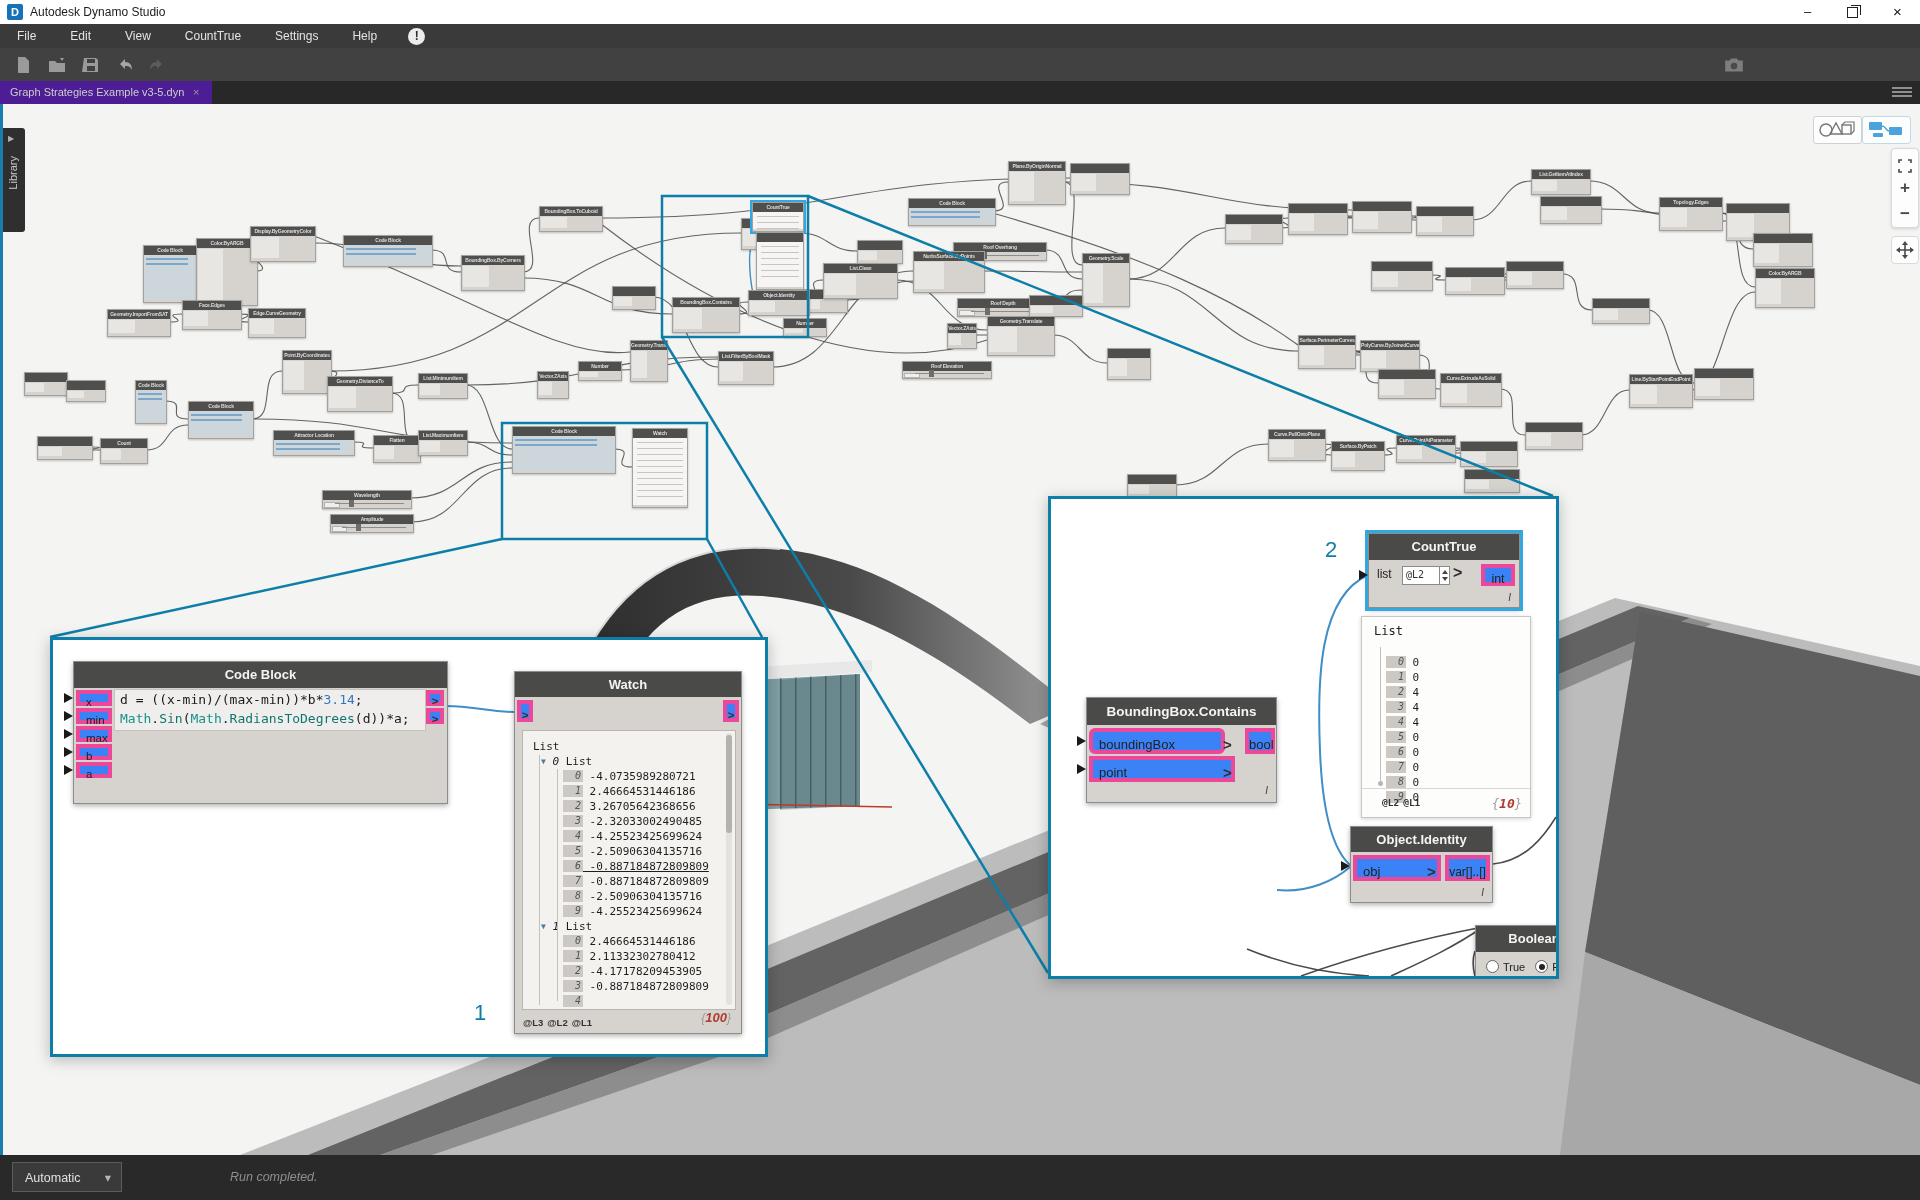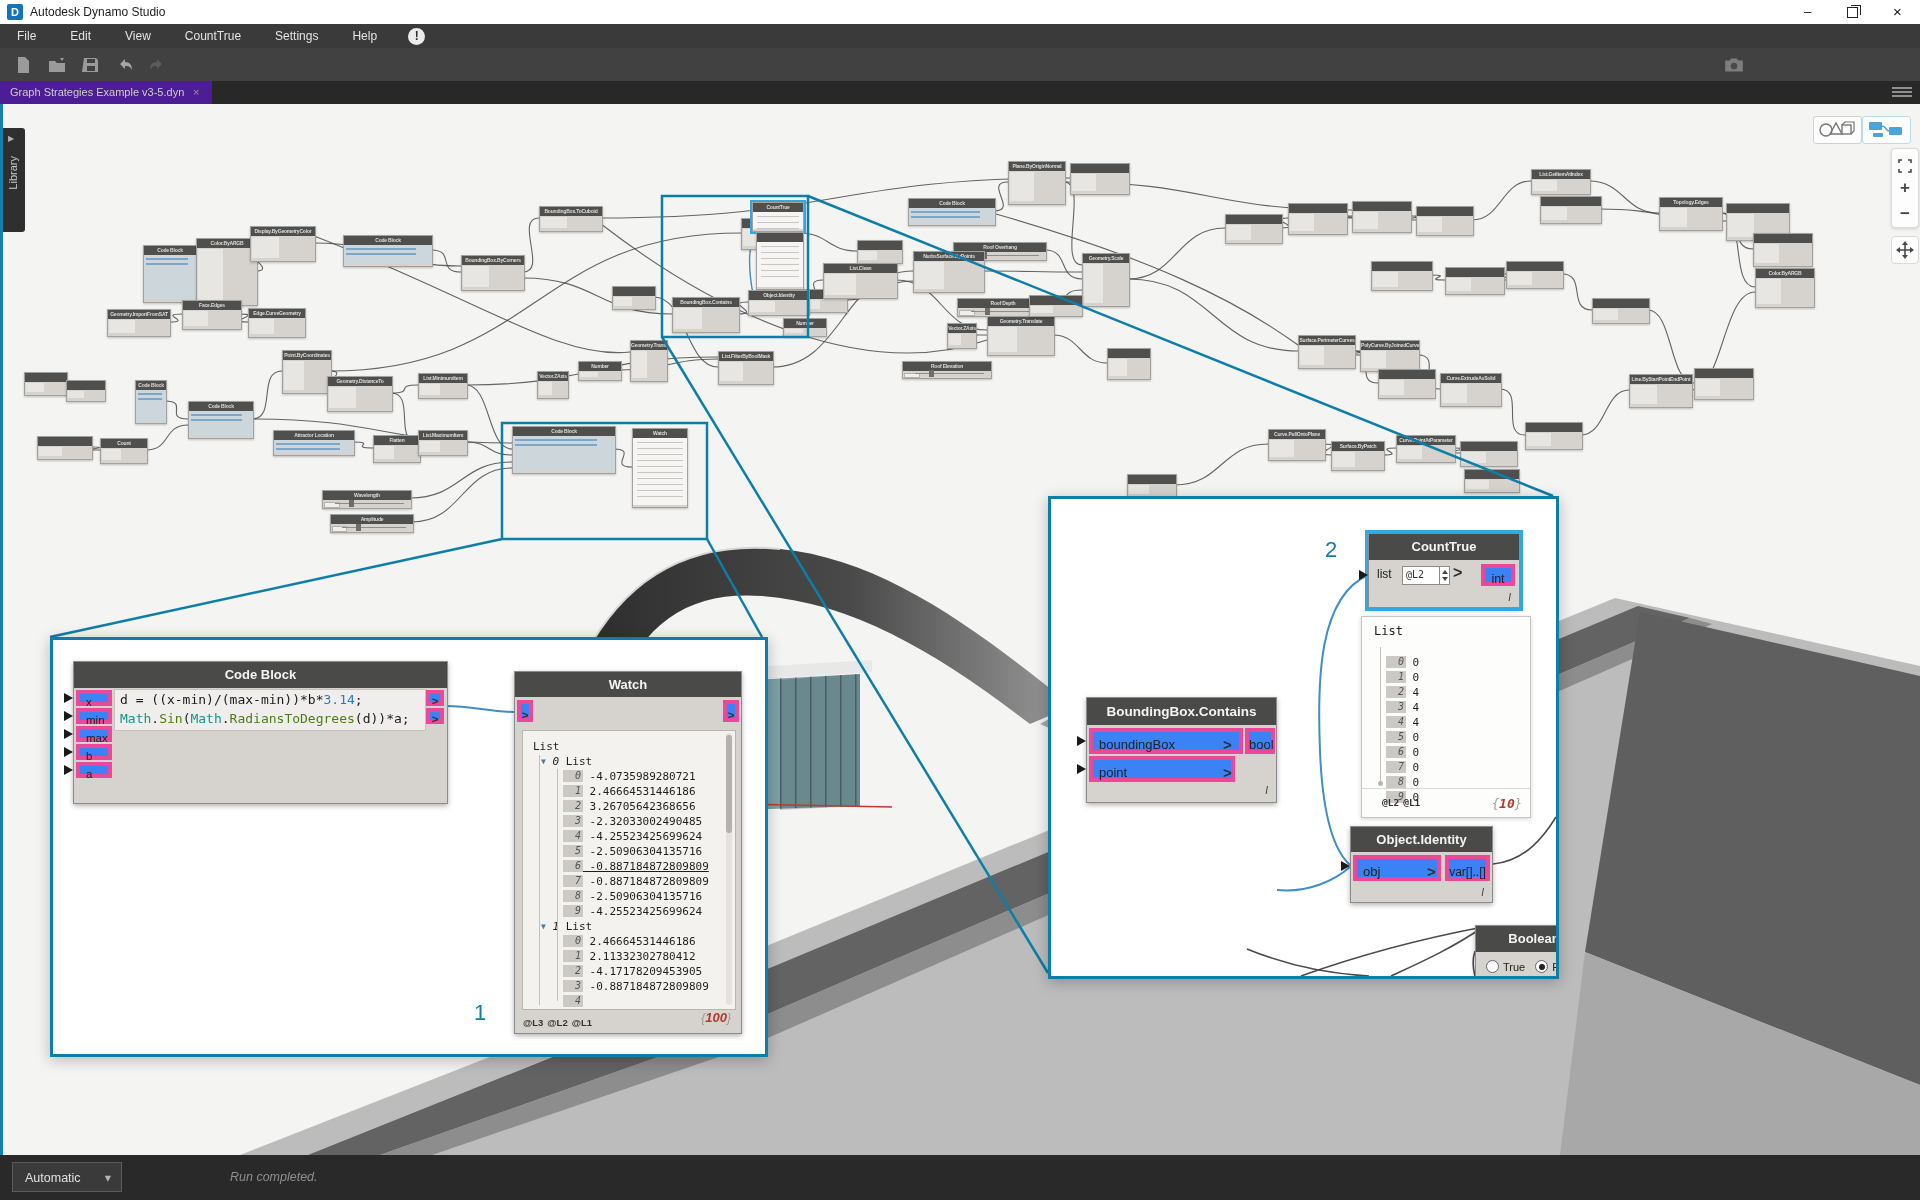--- a/index.html
+++ b/index.html
@@ -60,21 +60,21 @@
   .bignode{position:absolute;background:#d6d3ce;border:1px solid #8c8c8c;box-shadow:0 2px 5px rgba(0,0,0,.3);}
   .big-h{height:26px;background:#4a4a49;color:#f4f4f2;font-weight:bold;font-size:13px;text-align:center;line-height:26px;}
   .inbox{position:absolute;background:#3b82f6;border:4px solid #ec4899;box-sizing:border-box;
          font-size:11.5px;color:#222;padding-left:6px;line-height:15px;}
   .portL{position:absolute;width:0;height:0;border-top:5px solid transparent;border-bottom:5px solid transparent;
          border-left:9px solid #1a1a1a;}
   .pchar{font-weight:bold;color:#2e2e2e;}
   .lacing{position:absolute;font-size:10px;color:#3c3c3c;font-style:italic;}
   .mono{font-family:"DejaVu Sans Mono",monospace;}
   
-  .seg-p{color:#1b1b1b;} .seg-n{color:#2f79c0;} .seg-t{color:#13948b;} .seg-m{color:#4d7c0f;}
+  .seg-p{color:#1b1b1b;} .seg-n{color:#2f79c0;} .seg-t{color:#13948b;} .seg-m{color:#0f766e;}
   
   .wrow{height:15px;line-height:15px;font-size:11px;color:#1e1e1e;white-space:nowrap;}
   .badge{display:inline-block;min-width:20px;background:#ccc9c5;color:#555;font-style:italic;text-align:right;
          padding:0 2px;box-sizing:border-box;font-size:10px;line-height:12px;vertical-align:1px;}
   .grp-arrow{color:#4a7ba6;font-size:8px;vertical-align:1px;}
   .ftr-tag{font-weight:bold;font-size:9.5px;color:#333;margin-right:4px;}
   .cnt-brace{color:#999;font-style:italic;font-size:12px;}
   .cnt-num{color:#b03a2e;font-style:italic;font-weight:bold;font-size:13px;}
   
   .callout{position:absolute;background:#ffffff;border:3px solid #0d7ea8;z-index:30;box-shadow:0 3px 14px rgba(0,0,0,.25);}
@@ -825,21 +825,21 @@
         <span class="pchar abs" style="left:70px;font-size:15px;">&gt;</span>
       </div>
       <div class="inbox" style="left:94px;top:28px;width:45px;height:26px;line-height:26px;text-align:center;padding:0;font-size:12px;">var[]..[]</div>
       <div class="lacing" style="right:8px;bottom:4px;">I</div>
     </div>
 
     <div class="bignode" style="left:35px;top:198px;width:189px;height:104px;">
       <div class="big-h" style="height:27px;line-height:27px;font-size:13.5px;">BoundingBox.Contains</div>
       <div class="portL" style="left:-10px;top:38px;"></div>
       <div class="portL" style="left:-10px;top:66px;"></div>
-      <div class="inbox" style="left:2px;top:30px;width:154px;height:26px;line-height:26px;font-size:13px;">
+      <div class="inbox" style="left:2px;top:30px;width:136px;height:26px;line-height:26px;font-size:13px;border-radius:6px;">
         <span>boundingBox</span><span class="pchar abs" style="left:130px;font-size:15px;">&gt;</span>
       </div>
       <div class="inbox" style="left:2px;top:58px;width:146px;height:26px;line-height:26px;font-size:13px;">
         <span>point</span><span class="pchar abs" style="left:130px;font-size:15px;">&gt;</span>
       </div>
       <div class="inbox" style="left:158px;top:30px;width:30px;height:26px;line-height:26px;text-align:center;padding:0;font-size:13px;">bool</div>
       <div class="lacing" style="right:8px;bottom:6px;">I</div>
     </div>
 
     <div class="bignode" style="left:424px;top:426px;width:116px;height:62px;">

